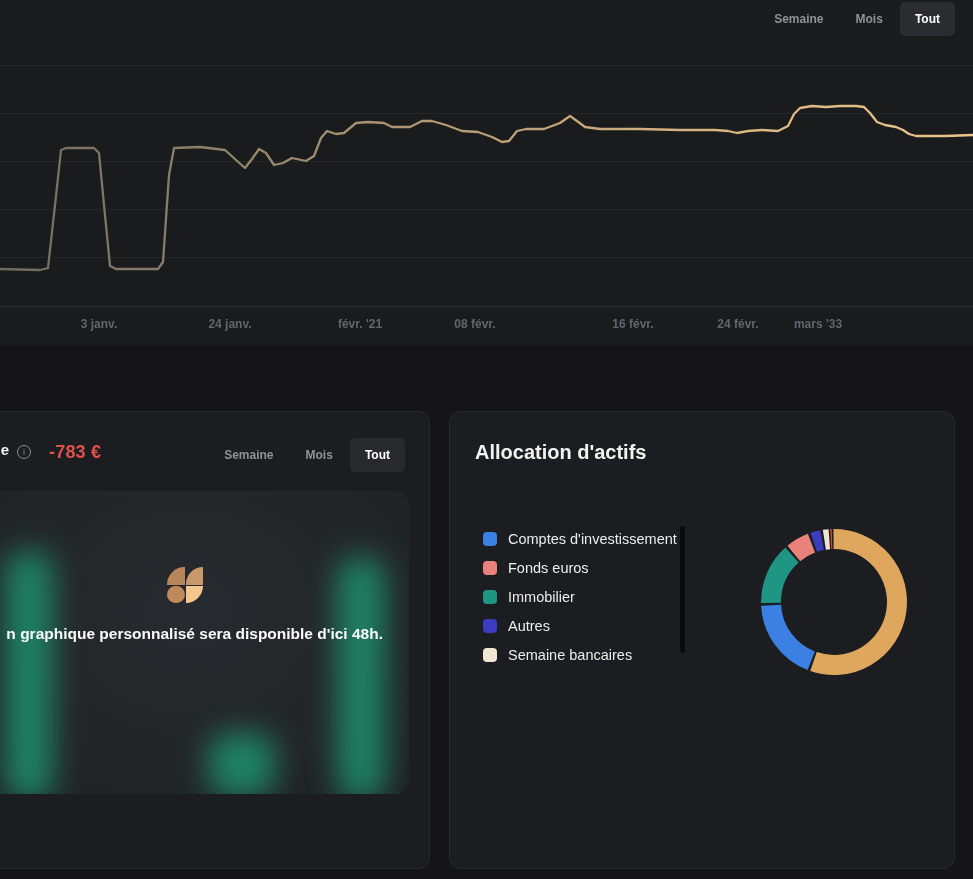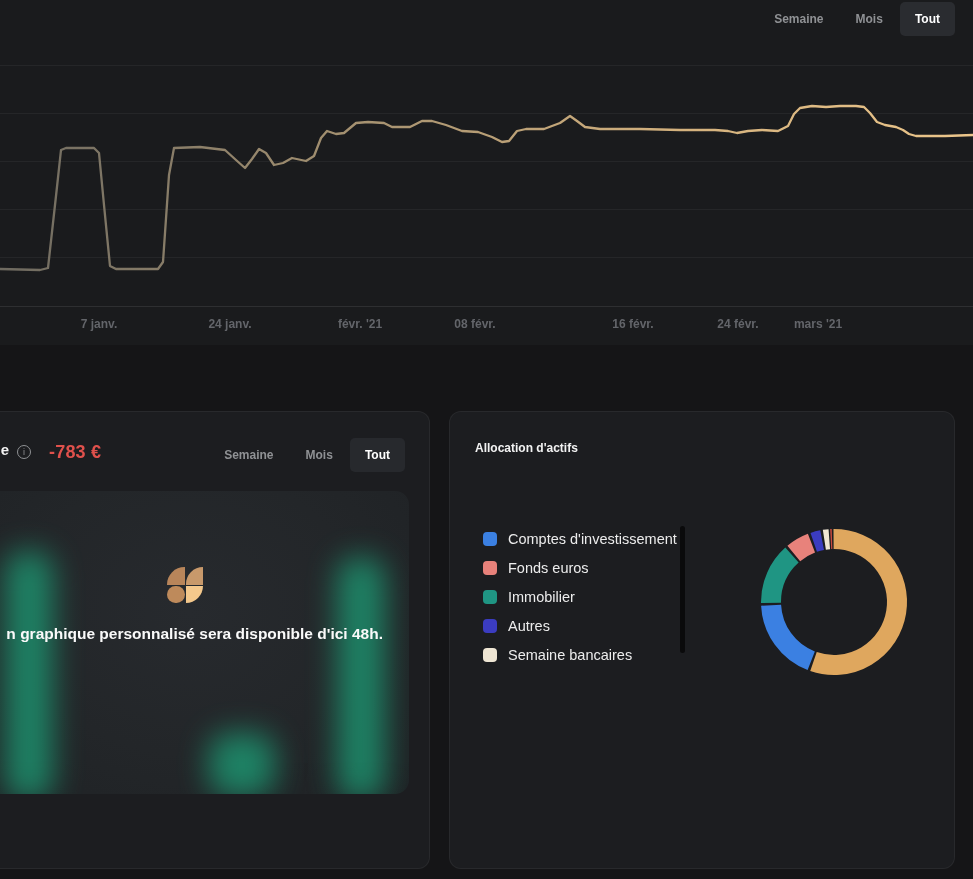--- a/index.html
+++ b/index.html
@@ -53,21 +53,21 @@
                  display:grid; grid-template-columns:1fr 1fr; grid-template-rows:1fr 1fr; gap:1px; }
   .finary-logo b { display:block; }
   .lg-tl { background:#b8855a; border-radius:100% 0 0 0; }
   .lg-tr { background:#c8996b; border-radius:100% 0 0 0; }
   .lg-bl { background:#be8a5b; border-radius:50%; }
   .lg-br { background:#f4c88c; border-radius:0 0 100% 0; }
   .overlay-msg { position:absolute; right:26px; top:134px; white-space:nowrap;
                  font-size:15.5px; font-weight:700; color:#fafafa;margin-left:32px; }
 
   
-  .alloc-title { position:absolute; left:25px; top:29px; font-size:12px; font-weight:700; color:#f2f2f2; }
+  .alloc-title { position:absolute; left:25px; top:29px; font-size:20px; font-weight:700; color:#f2f2f2; }
   .legend { position:absolute; left:33px; top:112px; width:206px; height:167px; overflow:hidden; }
   .legend-item { display:flex; align-items:center; height:29px; cursor:pointer; }
   .swatch { width:14px; height:14px; border-radius:4px; margin-right:11px; flex:none; }
   .legend-label { font-size:14.5px; color:#ececec; white-space:nowrap; }
   .scrollbar-thumb { position:absolute; left:230px; top:114px; width:5px; height:127px;
                      background:#0a0a0b; border-radius:3px; cursor:pointer; }
   #donut { position:absolute; left:301px; top:107px; display:block; }
 </style>
 </head>
 <body>
@@ -90,27 +90,27 @@
           <stop id="gs0" offset="0%" stop-color="#6e6a60"></stop>
             <stop id="gs1" offset="35%" stop-color="#a39070"></stop>
           <stop id="gs2" offset="70%" stop-color="#d4b27e"></stop>
             <stop id="gs3" offset="100%" stop-color="#ecc68b"></stop>
         </linearGradient>
       </defs>
       <path id="line-path" fill="none" stroke="url(#goldgrad)" stroke-width="2.3" stroke-linejoin="round" stroke-linecap="round" d="M0,269 L40,270 L48,268 L56,196 L61,150 L66,148 L94,148 L99,153 L104,205 L110,266 L116,269 L158,269 L163,262 L169,175 L174,148 L200,147 L225,150 L236,160 L245,168 L252,159 L259,149 L266,153 L274,165 L283,163 L292,158 L306,161 L314,156 L321,138 L327,131 L336,134 L344,133 L356,123 L368,122 L384,123 L392,127 L410,127 L422,121 L432,121 L446,125 L462,131 L478,132 L492,137 L502,142 L509,141 L517,131 L526,129 L544,129 L560,123 L570,116 L577,121 L585,127 L600,129 L640,129 L680,130 L715,130 L728,131 L737,133 L748,131 L762,130 L778,131 L788,126 L794,114 L800,108 L812,106 L826,107 L840,106 L856,106 L864,107 L870,113 L877,122 L885,125 L896,127 L903,130 L909,134 L916,136 L945,136 L973,135"></path>
     </svg>
 
     <div id="x-labels">
-        <span class="xlab" style="left: 99px;">7 janv.</span>
+        <span class="xlab" style="left: 99px;">3 janv.</span>
         <span class="xlab" style="left: 230px;">24 janv.</span>
         <span class="xlab" style="left: 360px;">févr. '21</span>
         <span class="xlab" style="left: 475px;">08 févr.</span>
         <span class="xlab" style="left: 606px; margin-left: 27px;">16 févr.</span>
         <span class="xlab" style="left: 738px;">24 févr.</span>
-        <span class="xlab" style="left: 818px;">mars '21</span>
+        <span class="xlab" style="left: 818px;">mars '33</span>
       </div>
 
     <div class="range-group top-buttons">
       <button class="range-btn">Semaine</button>
       <button class="range-btn">Mois</button>
       <button class="range-btn selected">Tout</button>
     </div>
   </section>
 
   <section class="card card-left">

